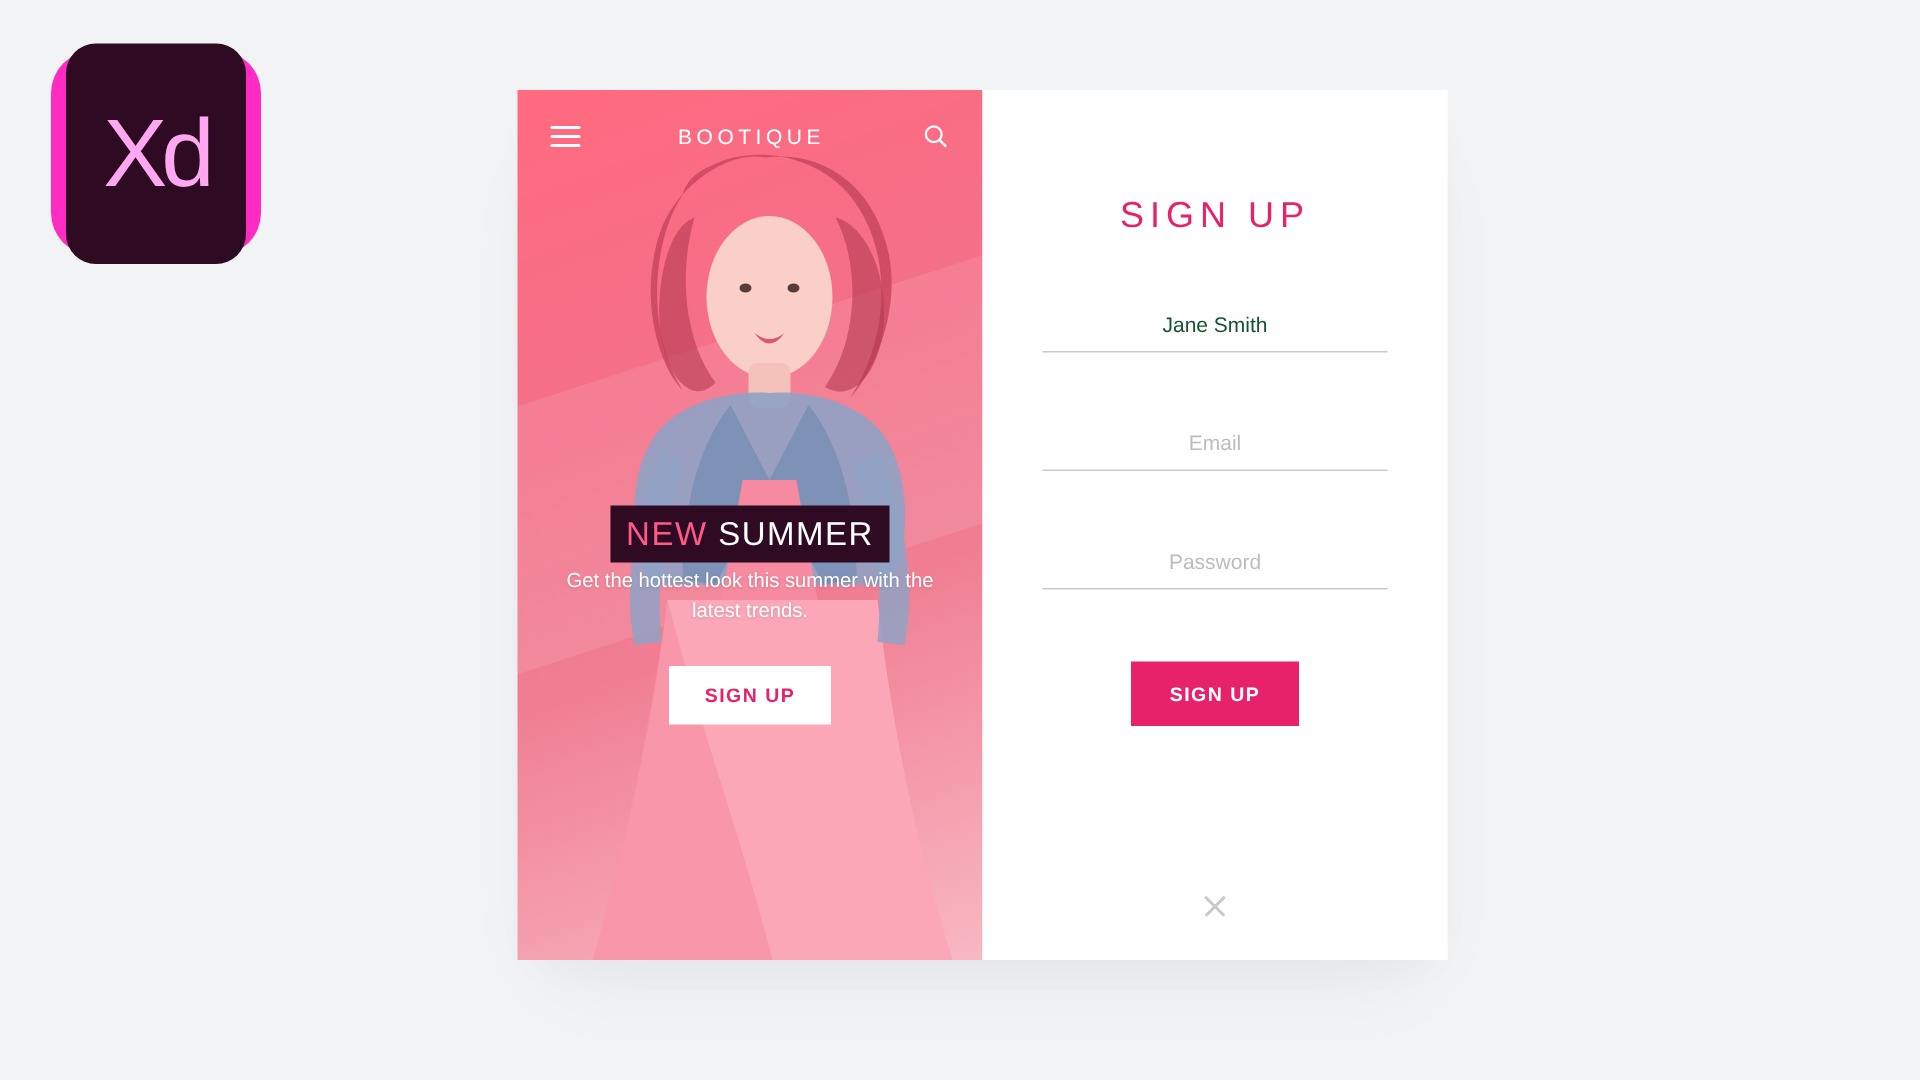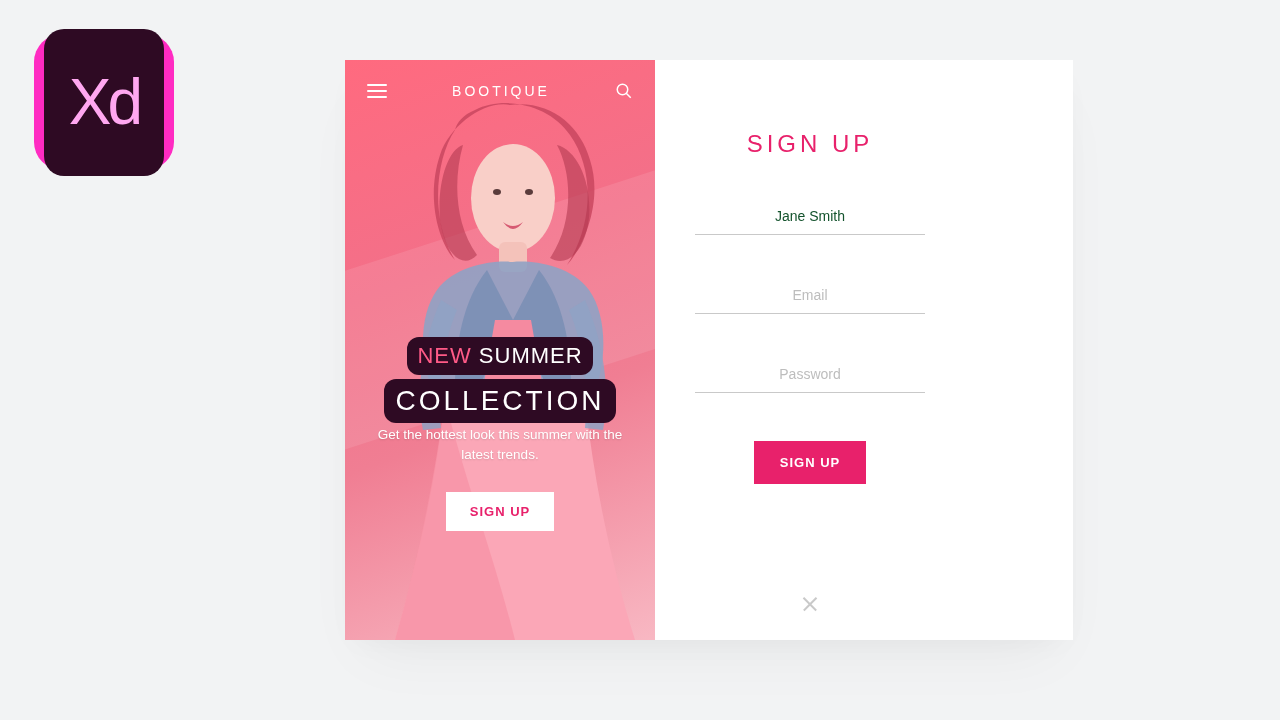--- a/index.html
+++ b/index.html
@@ -36,21 +36,21 @@
     font-size: 64px;
     font-weight: 500;
     letter-spacing: -4px;
   }
 
   
   .card {
     position: absolute;
     left: 345px;
     top: 60px;
-    width: 728px;
+    width: 620px;
     height: 580px;
     background: #ffffff;
     box-shadow: 0 30px 60px -20px rgba(0,0,0,0.05), 0 10px 30px -10px rgba(0,0,0,0.04);
     display: flex;
   }
 
   
   .hero {
     width: 310px;
     height: 100%;
@@ -117,21 +117,20 @@
     text-align: center;
   }
   .headline-row {
     display: inline-block;
     background: #2e0a23;
     color: #fff;
     padding: 6px 10px;
     font-size: 22px;
     letter-spacing: 1px;
     margin: 2px 0;
-    border-radius: 12px;
   }
   .headline-row .pink { color: #ff5a87; }
   .headline-row.big { font-size: 28px; letter-spacing: 3px; padding: 6px 12px; }
 
   .tagline {
     color: #fff;
     font-size: 13.5px;
     line-height: 1.5;
     text-shadow: 0 1px 2px rgba(0,0,0,0.15);
   }
@@ -264,23 +263,20 @@
     </div>
 
     <div class="hero-content">
       <div>
         <span class="headline-row">
           <span class="pink">NEW</span>
           <span> </span>
           <span>SUMMER</span>
         </span>
       </div>
-      <div>
-        <span class="headline-row big">COLLECTION</span>
-      </div>
       <div class="tagline">Get the hottest look this summer with the latest trends.</div>
       <div class="hero-btn">SIGN UP</div>
     </div>
   </div>
 
   <div class="form-panel">
     <div class="form-title">SIGN UP</div>
 
     <input class="field filled" type="text" value="Jane Smith" style="">
 

